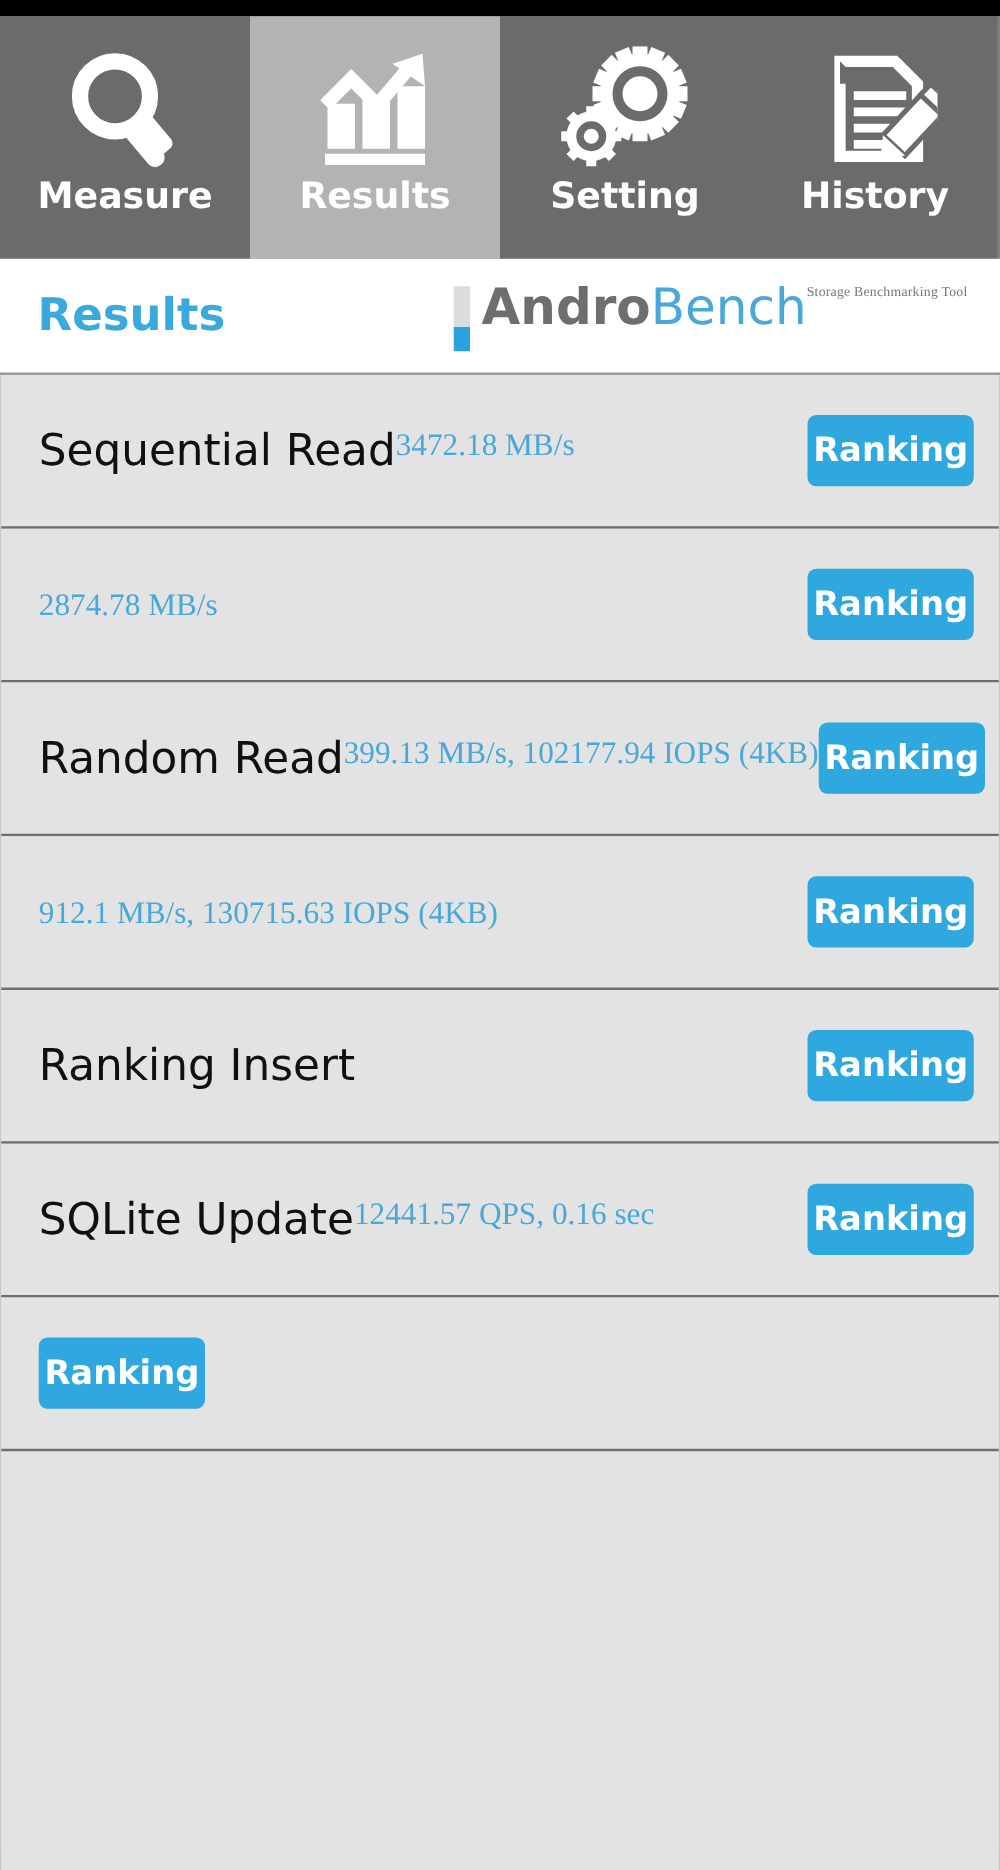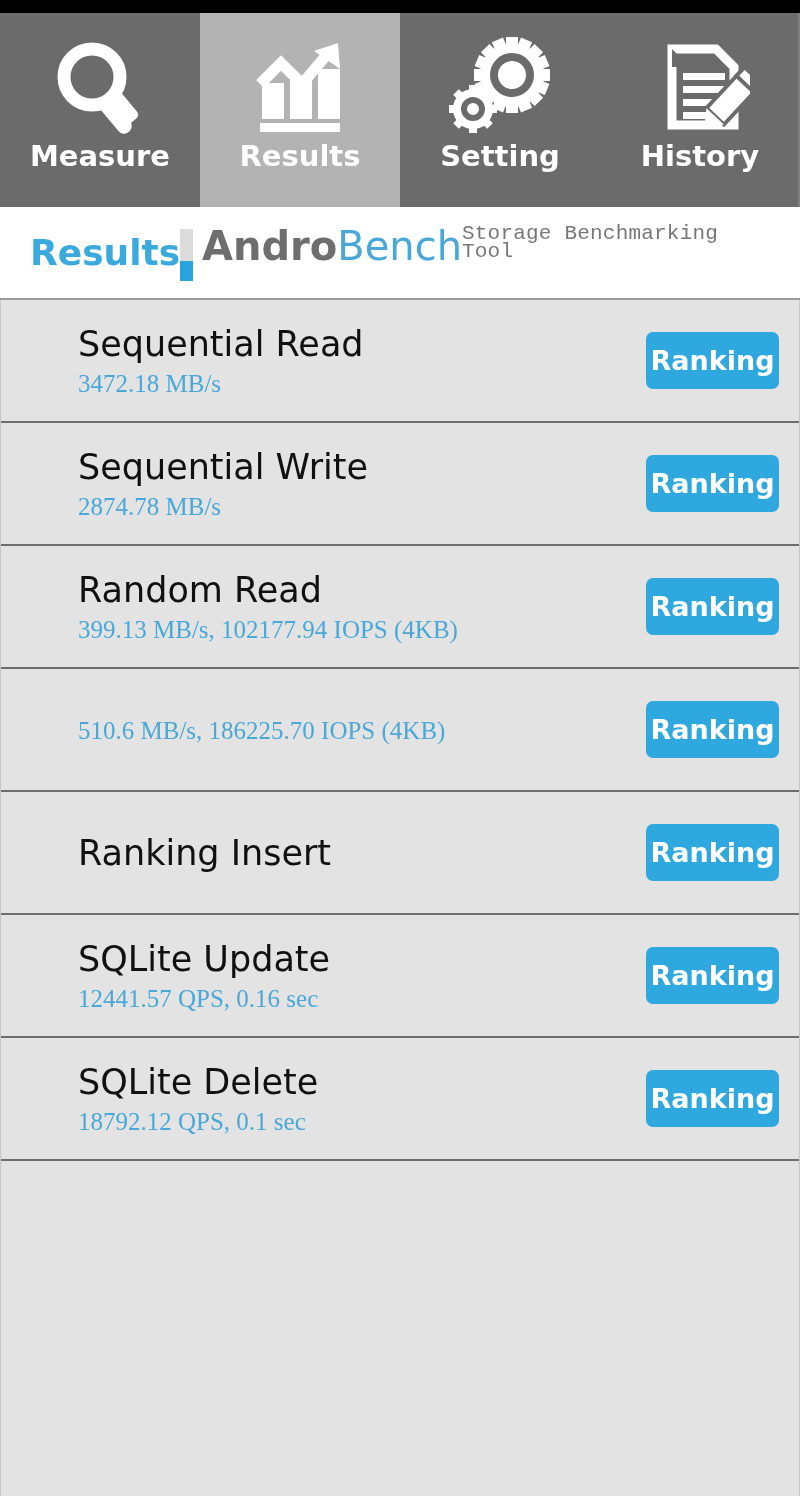--- a/index.html
+++ b/index.html
@@ -66,43 +66,43 @@
   }
   .brand-text { display:flex; flex-direction:row; }
   .brand-name {
     font-size:40px; font-weight:bold; line-height:42px;
     font-family:"DejaVu Sans", sans-serif;
     white-space:nowrap;
   }
   .brand-andro { color:#6e6e6e; }
   .brand-bench { color:#4aa8d8; font-weight:normal; }
   .brand-tagline {
-    font-size:21px; color:#777777; line-height:18px;
-    font-family:Liberation Mono, monospace;
+    font-size:11px; color:#777777; line-height:18px;
+    font-family:Liberation Serif, serif;
     letter-spacing:0.2px;
   }
 
   
   .list {
     width:100%;
     background:#e3e3e3;
     border-left:1px solid #c7c7c7;
     border-right:1px solid #c7c7c7;
     height:1196px;
   }
   .result-row {
     height:123px;
     display:flex; align-items:center;
     justify-content:space-between;
     padding:0 20px 0 30px;
     border-bottom:2px solid #6e6e6e;
     background:#e3e3e3;
     position:relative;
   }
-  .row-texts { display:flex; flex-direction:column; justify-content:flex-end;margin-left:47px; }
+  .row-texts { display:flex; flex-direction:row; justify-content:flex-end; }
   .row-title {
     font-size:35px; color:#101010; line-height:44px;
     font-family:"DejaVu Sans", sans-serif;
     white-space:nowrap;
   }
   .row-value {
     font-size:25px; color:#4aa8d8; line-height:32px;
     margin-top:2px;
     font-family:Liberation Serif, serif;
     white-space:nowrap;
@@ -222,54 +222,49 @@
   <div class="list" id="results-list">
       <div class="result-row">
         <div class="row-texts">
           <div class="row-title">Sequential Read</div>
           <div class="row-value">3472.18 MB/s</div>
         </div>
         <button class="ranking-btn">Ranking</button>
       </div>
       <div class="result-row">
         <div class="row-texts">
-          <div class="row-title">Sequential Write</div>
           <div class="row-value">2874.78 MB/s</div>
         </div>
         <button class="ranking-btn">Ranking</button>
       </div>
       <div class="result-row">
         <div class="row-texts">
           <div class="row-title">Random Read</div>
           <div class="row-value">399.13 MB/s, 102177.94 IOPS (4KB)</div>
         </div>
         <button class="ranking-btn">Ranking</button>
       </div>
       <div class="result-row">
         <div class="row-texts">
-          <div class="row-value">510.6 MB/s, 186225.70 IOPS (4KB)</div>
+          <div class="row-value">912.1 MB/s, 130715.63 IOPS (4KB)</div>
         </div>
         <button class="ranking-btn">Ranking</button>
       </div>
       <div class="result-row">
         <div class="row-texts">
           <div class="row-title">Ranking Insert</div>
         </div>
         <button class="ranking-btn">Ranking</button>
       </div>
       <div class="result-row">
         <div class="row-texts">
           <div class="row-title">SQLite Update</div>
           <div class="row-value">12441.57 QPS, 0.16 sec</div>
         </div>
         <button class="ranking-btn">Ranking</button>
       </div>
       <div class="result-row">
-        <div class="row-texts">
-          <div class="row-title">SQLite Delete</div>
-          <div class="row-value">18792.12 QPS, 0.1 sec</div>
-        </div>
         <button class="ranking-btn">Ranking</button>
       </div>
       <div class="list-filler" style="height: 321px;"></div>
     </div>
 
 </div>
 
 </body></html>

